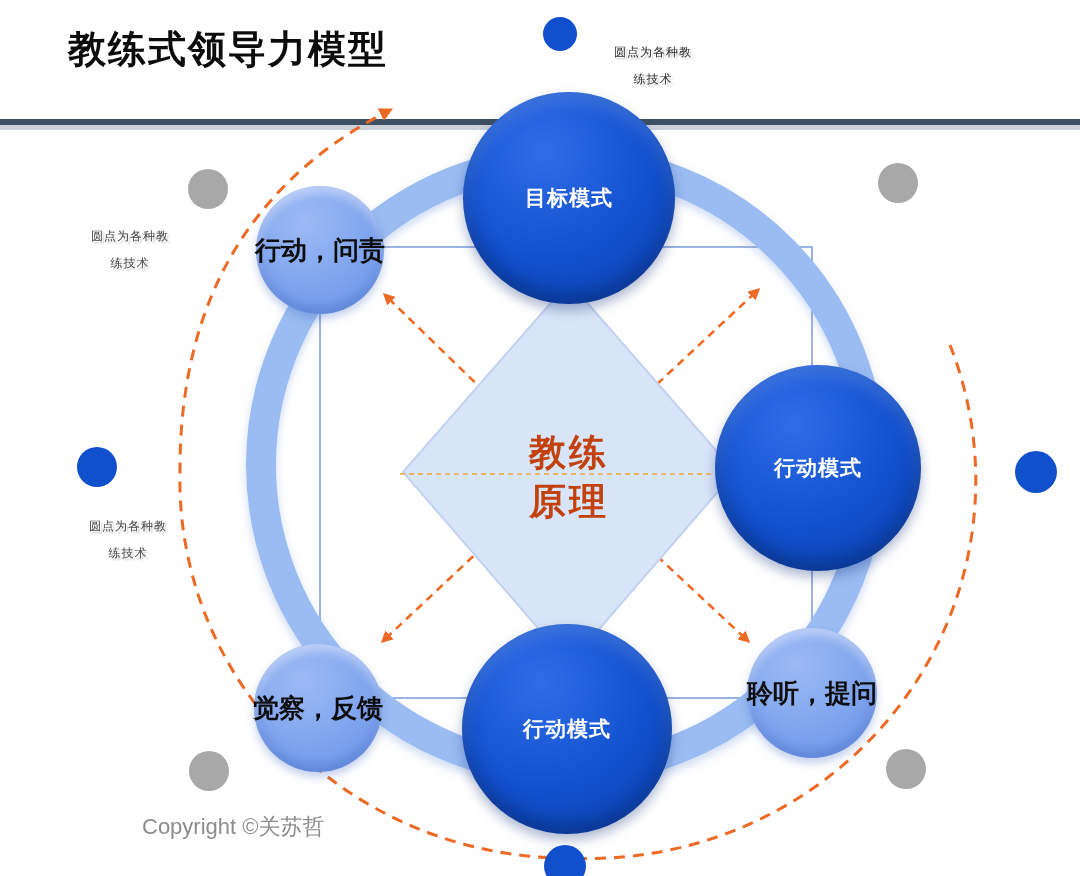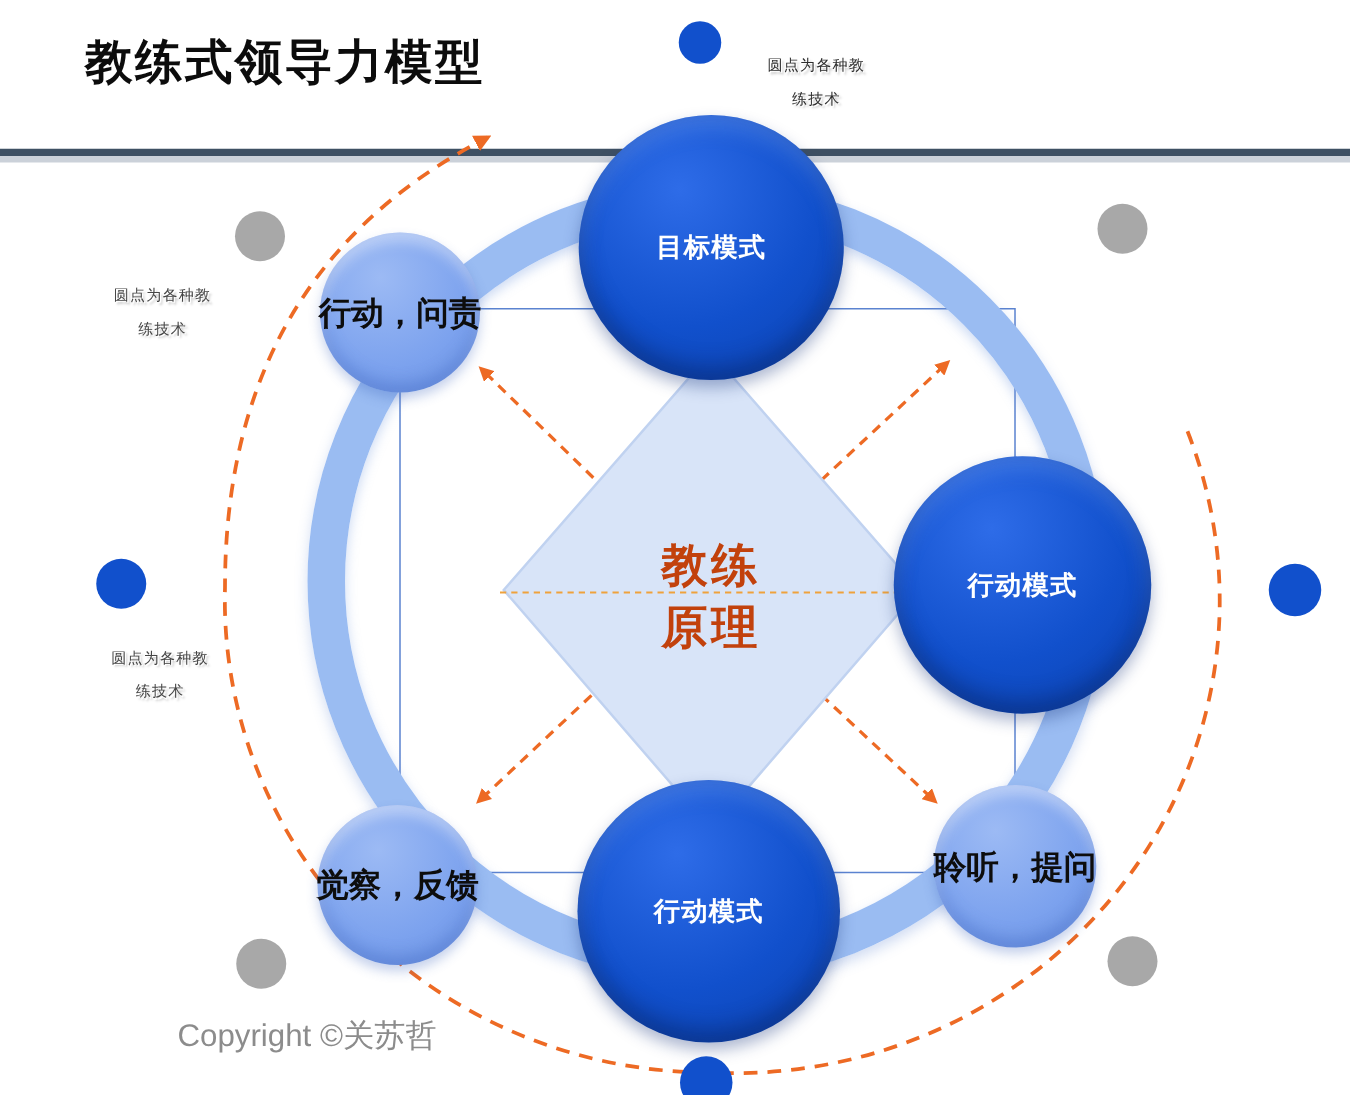--- a/index.html
+++ b/index.html
@@ -59,21 +59,21 @@
 
   
   .note{position:absolute;z-index:6;text-align:center;font-family:Liberation Mono, monospace;
         font-size:12px;line-height:27px;letter-spacing:1px;color:#454545;
         text-shadow:1px 1px 0 #ffffff, 2px 2px 2px rgba(0,0,0,.28);}
   .n-top{left:558px;top:40px;width:190px;color:#2e2e2e;}
   .n-upper-left{left:35px;top:224px;width:190px;}
   .n-mid-left{left:32px;top:514px;width:192px;}
   .n-right{left:945px;top:506px;width:135px;line-height:28px;}
 
-  .copyright{position:absolute;left:142px;top:812px;font-size:25px;color:#8c8c8c;z-index:6;white-space:nowrap;}
+  .copyright{position:absolute;left:142px;top:812px;font-size:22px;color:#8c8c8c;z-index:6;white-space:nowrap;}
 </style>
 </head>
 <body>
 
 <div class="stage">
 
   <div class="title">教练式领导力模型</div>
   <div class="rule-dark"></div>
   <div class="rule-light"></div>
 

